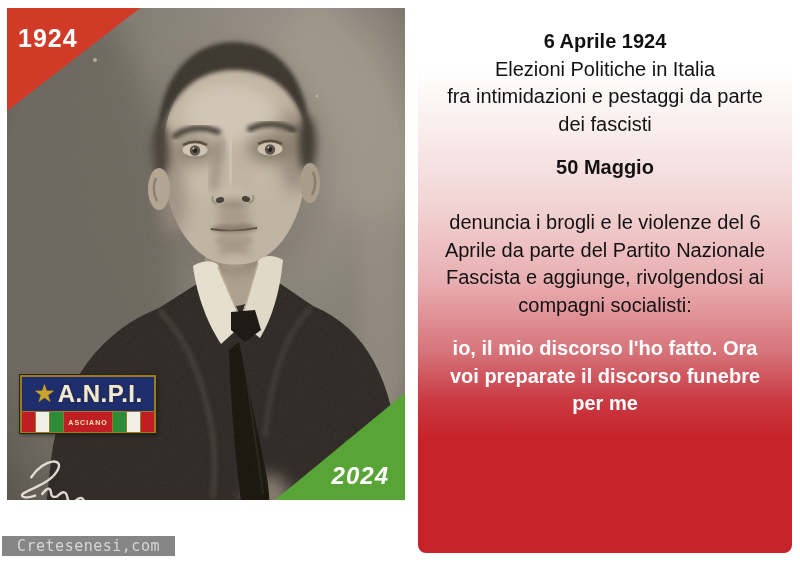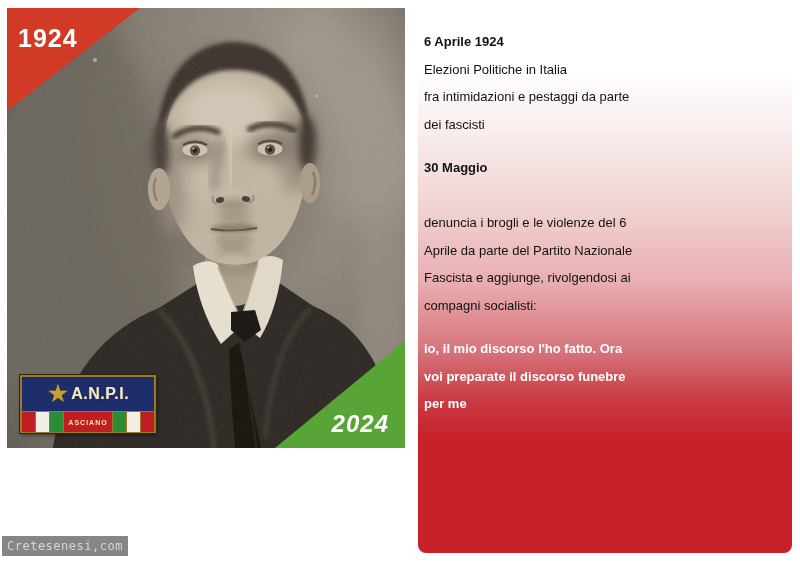--- a/index.html
+++ b/index.html
@@ -1,62 +1,62 @@
 <!DOCTYPE html>
 <html><head>
 <meta charset="utf-8">
 <style>
   html,body{margin:0;padding:0;background:#ffffff;}
   .stage{position:relative;width:800px;height:565px;background:#ffffff;overflow:hidden;
          font-family:"Liberation Sans",sans-serif;}
 
   
-  .photo{position:absolute;left:7px;top:8px;width:398px;height:440px;overflow:hidden;background:#7c766c;}
+  .photo{position:absolute;left:7px;top:8px;width:398px;height:492px;overflow:hidden;background:#7c766c;}
   .photo svg{position:absolute;left:0;top:0;}
 
   .tri{position:absolute;color:#fff;font-weight:bold;}
   .tri-1924{left:0;top:0;width:133px;height:103px;background:#d13a27;
             clip-path:polygon(0 0,100% 0,0 100%);}
   .tri-1924 span{position:absolute;left:11px;top:16px;font-size:25px;letter-spacing:1px;}
   .tri-2024{right:0;bottom:0;width:130px;height:107px;background:#58a437;
             clip-path:polygon(100% 0,100% 100%,0 100%);font-style:italic;}
   .tri-2024 span{position:absolute;right:16px;bottom:10px;font-size:24px;letter-spacing:1px;}
 
   
   .anpi{position:absolute;left:13px;top:367px;width:136px;height:58px;box-sizing:border-box;
         border:2px solid #9a7a22;background:#1e2d6b;box-shadow:0 0 0 1px #2b240f, 1px 2px 4px rgba(0,0,0,.5);}
   .anpi-top{height:34px;display:flex;align-items:center;justify-content:center;}
   .anpi-star{color:#c9a22d;font-size:25px;line-height:25px;margin:-2px 2px 0 0;text-shadow:0 0 1px #6d5513;}
-  .anpi-org{color:#efe8d6;font-weight:bold;font-size:16px;letter-spacing:.5px;
+  .anpi-org{color:#efe8d6;font-weight:bold;font-size:24px;letter-spacing:.5px;
             text-shadow:0 0 1px #8f741f,0 0 2px #10173d;}
   .anpi-ribbon{height:20px;display:flex;border-top:1px solid #9a7a22;}
   .anpi-ribbon i{display:block;height:100%;border-right:1px solid #9a7a22;}
   .st-r{width:13px;background:#c01e22;}
   .st-w{width:13px;background:#f2efe6;}
   .st-g{width:13px;background:#2e8b37;}
   .anpi-center{flex:1;background:#c01e22;display:flex;align-items:center;justify-content:center;
                border-right:1px solid #9a7a22;}
   .anpi-center b{color:#f3e2b6;font-size:7px;letter-spacing:1px;font-weight:bold;}
 
   
   .panel{position:absolute;left:418px;top:8px;width:374px;height:545px;box-sizing:border-box;
-         border-radius:8px;padding:20px 6px 0;
-         font-size:13px;line-height:27.5px;
+         border-radius:8px;padding:20px 6px 0;text-align:center;
+         font-size:20px;line-height:27.5px;
          background:linear-gradient(180deg,
             #ffffff 0%, #ffffff 11%, #f9ecec 23%, #f2d4d4 36%, #e9afb2 50%,
             #d6747b 63%, #ca3a42 72%, #c7222a 79%, #c7222a 100%);}
   .panel p.section{margin:0 0 16px;}
   .panel p.section.dark{color:#121212;}
   .panel p.section.light{color:#ffffff;margin-top:8px;}
   .panel p.section.bold{font-weight:bold;}
 
   
-  .watermark{position:absolute;left:2px;top:536px;height:20px;padding:0 5px;
+  .watermark{position:absolute;left:2px;top:536px;height:20px;padding:0 15px;
              background:rgba(35,35,35,.55);color:#d6d6d6;
-             font-family:"DejaVu Sans Mono",monospace;font-size:12px;line-height:20px;letter-spacing:.5px;}
+             font-family:"DejaVu Sans Mono",monospace;font-size:15px;line-height:20px;letter-spacing:.5px;}
 </style>
 </head>
 <body>
 
 <div class="stage">
 
   <div class="photo">
 
     <svg width="398" height="546" viewBox="0 0 398 546">
       <defs>
@@ -211,20 +211,20 @@
         <i class="st-g"></i>
         <i class="st-w"></i>
         <i class="st-r" style="border-right:none;"></i>
       </div>
     </div>
   </div>
 
   <div class="panel">
     <div>
         <p class="section dark"><b>6 Aprile 1924</b><br>Elezioni Politiche in Italia<br>fra intimidazioni e pestaggi da parte<br>dei fascisti</p>
-        <p class="section dark"><b>30 Maggio</b><br><br>denuncia i brogli e le violenze del 6<br>Aprile da parte del Partito Nazionale<br>Fascista e aggiunge, rivolgendosi ai<br>compagni socialisti:</p>
+        <p class="section dark"><b>50 Maggio</b><br><br>denuncia i brogli e le violenze del 6<br>Aprile da parte del Partito Nazionale<br>Fascista e aggiunge, rivolgendosi ai<br>compagni socialisti:</p>
         <p class="section light bold">io, il mio discorso l'ho fatto. Ora<br>voi preparate il discorso funebre<br>per me</p>
       </div>
   </div>
 
   <div class="watermark">Cretesenesi,com</div>
 
 </div>
 
 </body></html>

